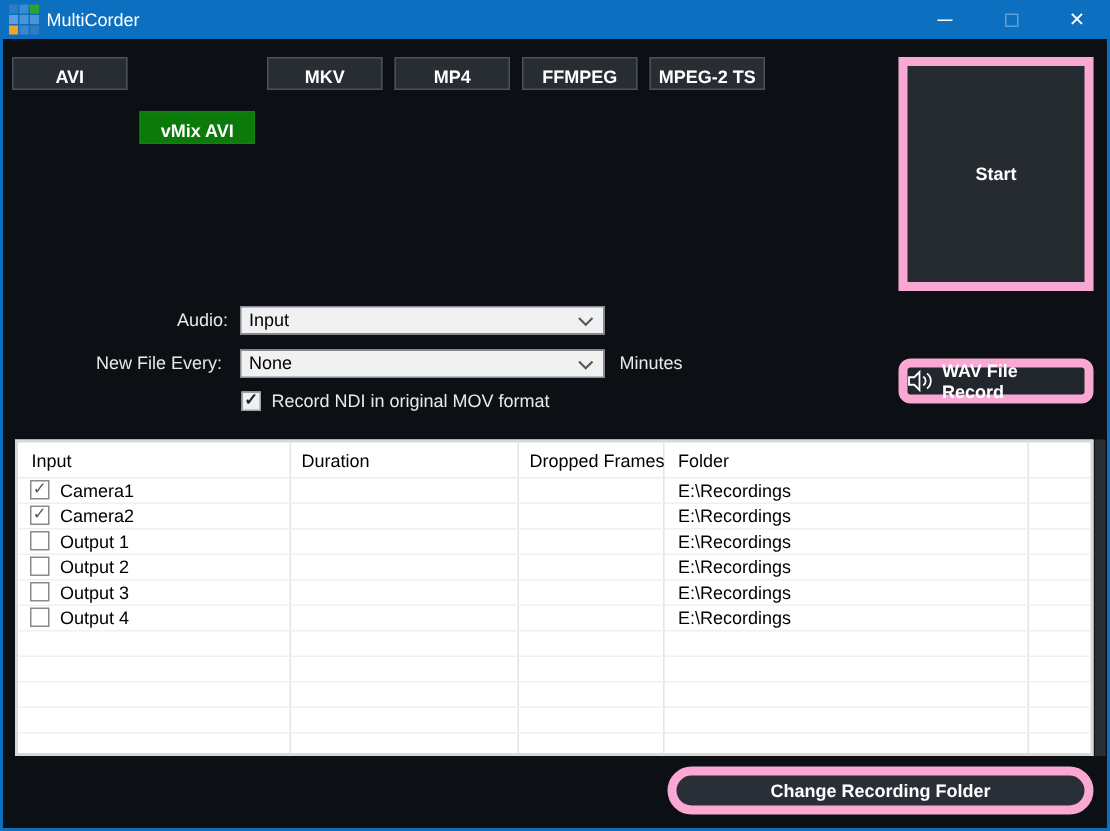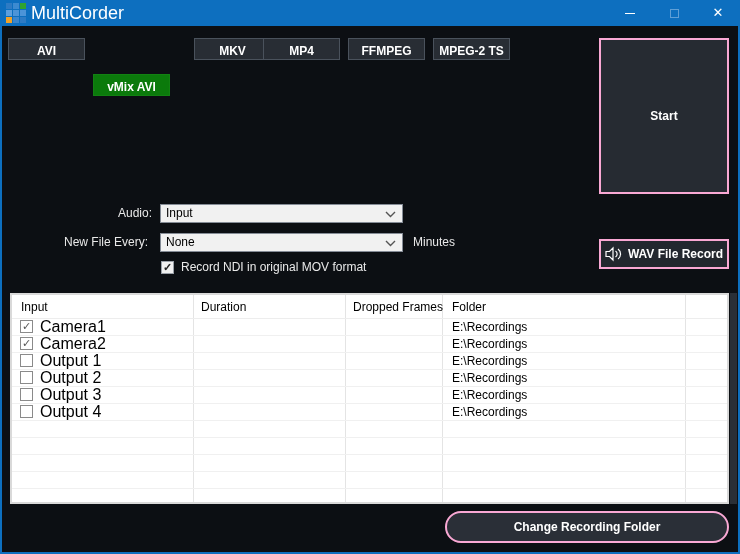--- a/index.html
+++ b/index.html
@@ -2,35 +2,35 @@
 <html><head>
 <meta charset="utf-8">
 <style>
   * { margin:0; padding:0; box-sizing:border-box; }
   body { background:#333; font-family:"Liberation Sans", sans-serif; }
   .window { position:relative; width:740px; height:554px; background:#0d6fbf; overflow:hidden; }
   .titlebar { position:absolute; top:0; left:0; width:740px; height:26px; background:#0d6fbf; }
   .logo { position:absolute; left:6px; top:3px; width:20px; height:20px; display:grid;
           grid-template-columns:6px 6px 6px; grid-template-rows:6px 6px 6px; gap:1px; }
   .logo span { display:block; }
-  .title { position:absolute; left:31px; top:0; line-height:26px; color:#fff; font-size:18px; }
+  .title { position:absolute; left:31px; top:0; line-height:26px; color:#fff; font-size:12px; }
   .caption-btns { position:absolute; right:0; top:0; height:26px; display:flex; }
   .cap { width:44px; height:26px; display:flex; align-items:center; justify-content:center; }
   .min-glyph { width:10px; height:1px; background:#fff; }
   .max-glyph { width:9px; height:9px; border:1px solid #5f9fd6; }
   .close-glyph { color:#fff; font-size:13px; line-height:26px; }
   .content { position:absolute; left:2px; top:26px; width:736px; height:526px; background:#0c0f13; }
   .tabbar { position:absolute; left:0; top:0; width:100%; height:40px; }
   .tab { position:absolute; top:12px; width:77px; height:22px; background:#282d34; border:1px solid #4a525c;
          color:#fff; font-size:12px; font-weight:bold; text-align:center; line-height:24px; cursor:default; }
   .tab.selected { background:#0b7a0b; border-color:#128212; }
-  .big-btn { position:absolute; background:#262b32; border:2px solid #f9a8d4; color:#fff;
+  .big-btn { position:absolute; background:#262b32; border:6px solid #f9a8d4; color:#fff;
              display:flex; align-items:center; justify-content:center; font-size:12px; cursor:default; }
   #start-btn { left:597px; top:12px; width:130px; height:156px; font-weight:600; }
-  #wav-btn { left:597px; top:213px; width:130px; height:30px; background:#22272e; font-weight:bold; gap:6px; }
+  #wav-btn { left:597px; top:213px; width:130px; height:30px; background:#22272e; font-weight:bold; gap:6px;border-radius:8px; }
   #change-btn { left:443px; top:485px; width:284px; height:32px; background:#2a2f37; font-weight:bold;border-radius:16px; }
   .lbl { position:absolute; color:#e9e9e9; font-size:12px; height:19px; line-height:19px;text-align:center; }
   #audio-lbl { left:4px; top:178px; width:146px; text-align:right; }
   #nfe-lbl { left:0; top:207px; width:146px; text-align:right; }
   #minutes-lbl { left:411px; top:207px; }
   .combo { position:absolute; left:158px; width:243px; height:19px; background:#f1f1f1;
            border:1px solid #858c96; color:#000; font-size:12px; line-height:17px; padding-left:5px; }
   .combo svg { position:absolute; right:6px; top:6px; }
   .checkbox { width:13px; height:13px; background:#f0f0f0; border:1px solid #9aa0a8; font-size:11px;
               line-height:11px; text-align:center; color:#222; font-weight:bold; }
@@ -38,21 +38,21 @@
   #ndi-lbl { left:179px; top:233px; height:16px; line-height:16px; }
   .listview { position:absolute; left:8px; top:267px; width:719px; height:211px; background:#fff;
               border:2px solid #d9d9d9; overflow:hidden; }
   .lv-header { position:absolute; left:0; top:0; width:100%; height:24px; border-bottom:1px solid #ededed; }
   .lv-header span { position:absolute; top:0; line-height:24px; font-size:12px; color:#000; }
   .col-sep { position:absolute; top:0; bottom:0; width:1px; background:#e4e4e4; }
   .lv-body { position:absolute; left:0; top:24px; right:0; bottom:0; overflow:hidden; }
   .lv-row { position:absolute; left:0; width:100%; height:17px; border-bottom:1px solid #f0f0f0; }
   .row-check { position:absolute; left:8px; top:1px; width:13px; height:13px; background:#fff;
                border:1px solid #8a8a8a; font-size:11px; line-height:11px; text-align:center; color:#555; }
-  .row-input { position:absolute; left:28px; top:0; line-height:16px; font-size:16px; color:#000; }
+  .row-input { position:absolute; left:28px; top:0; line-height:16px; font-size:12px; color:#000; }
   .row-folder { position:absolute; left:440px; top:0; line-height:16px; font-size:12px; color:#000; }
   .vscroll { position:absolute; left:728px; top:267px; width:7px; height:211px; background:#2a2f36; }
 </style>
 </head>
 <body>
 
 <div class="window">
   <div class="titlebar">
     <div class="logo" id="logo">
         <span style="background: rgb(46, 123, 196);"></span>
@@ -76,21 +76,21 @@
       <div class="cap">
           <div class="close-glyph">✕</div>
         </div>
     </div>
   </div>
 
   <div class="content">
     <div class="tabbar" id="tabbar">
         <div class="tab" style="left: 6px;">AVI</div>
         <div class="tab selected" style="left: 91px; margin-top: 36px;">vMix AVI</div>
-        <div class="tab" style="left: 192px;">MKV</div>
+        <div class="tab" style="left: 176px;">MKV</div>
         <div class="tab" style="left: 261px;">MP4</div>
         <div class="tab" style="left: 346px;">FFMPEG</div>
         <div class="tab" style="left: 431px;">MPEG-2 TS</div>
       </div>
 
     <div class="big-btn" id="start-btn">Start</div>
 
     <div class="lbl" id="audio-lbl">Audio:</div>
     <div class="combo" style="top:178px;">
       <span>Input</span>

